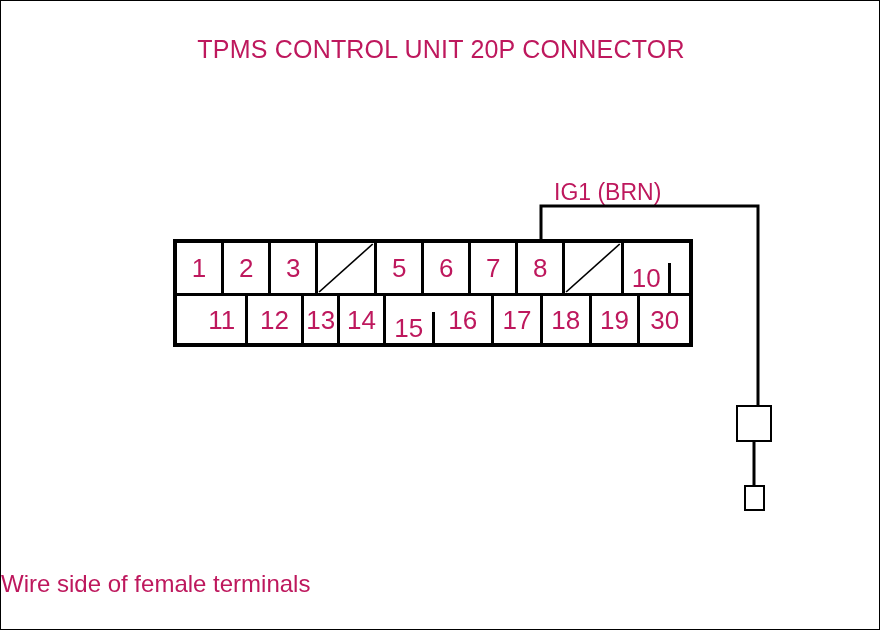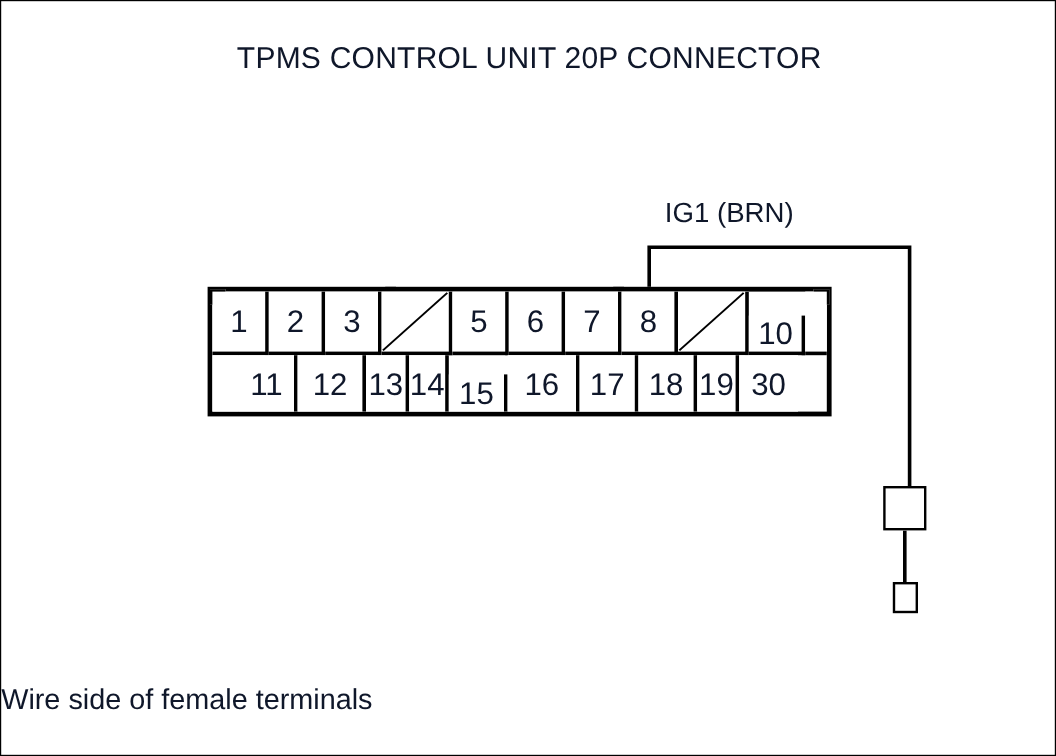--- a/index.html
+++ b/index.html
@@ -9,21 +9,21 @@
   }
   #page {
     position: relative;
     width: 880px;
     height: 630px;
     background: #ffffff;
     border: 1px solid #000000;
     box-sizing: border-box;
     overflow: hidden;
     font-family: "Liberation Sans", sans-serif;
-    color: #0f172a;
+    color: #be185d;
   }
 
   
   .title {
     position: absolute;
     left: 0;
     top: 34px;
     width: 880px;
     text-align: center;
     font-size: 25px;
@@ -35,21 +35,21 @@
     left: 0;
     top: 569px;
     width: 880px;
     text-align: left;
     font-size: 24px;
     white-space: nowrap;
   }
   .wire-label {
     position: absolute;
     left: 553px;
-    top: 163px;
+    top: 178px;
     font-size: 23px;
     white-space: nowrap;
   }
 
   
   #connector {
     position: absolute;
     left: 172px;
     top: 238px;
     width: 520px;
@@ -205,36 +205,36 @@
         <div class="cell edge-nob" style="width: 22px;"></div>
         <div class="cell" style="width: 49px;">
           <span>11</span>
         </div>
         <div class="cell" style="width: 57px;">
           <span>12</span>
         </div>
         <div class="cell" style="width: 36px;">
           <span>13</span>
         </div>
-        <div class="cell" style="width: 33px;">
+        <div class="cell" style="width: 46px;">
           <span>14</span>
         </div>
         <div class="cell" style="width: 49px; margin-top: 16px;">
           <span>15</span>
         </div>
         <div class="cell" style="width: 60px;">
           <span>16</span>
         </div>
         <div class="cell" style="width: 49px;">
           <span>17</span>
         </div>
         <div class="cell" style="width: 49px; text-align: right;">
           <span>18</span>
         </div>
-        <div class="cell" style="width: 35px;">
+        <div class="cell" style="width: 49px;">
           <span>19</span>
         </div>
         <div class="cell" style="width: 49px;">
           <span>30</span>
         </div>
       </div>
   </div>
 
   <div class="caption">Wire side of female terminals</div>
 </div>

